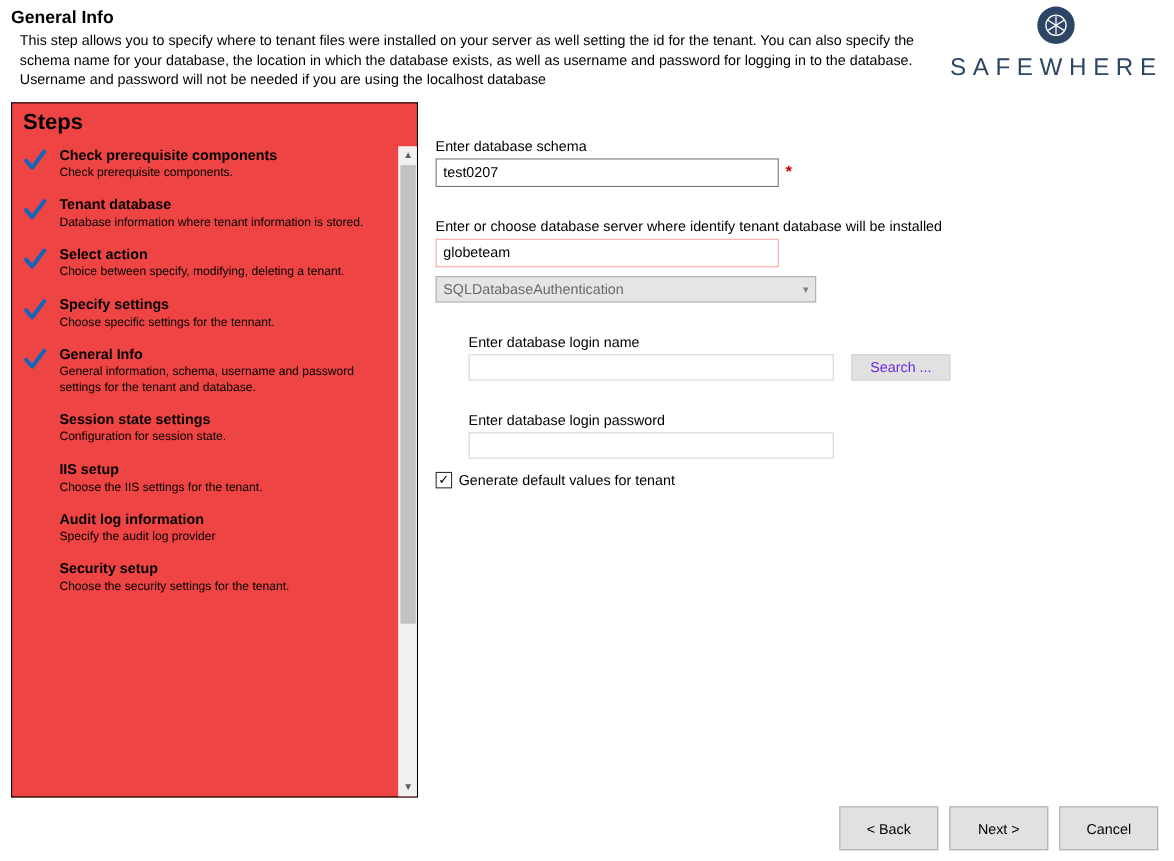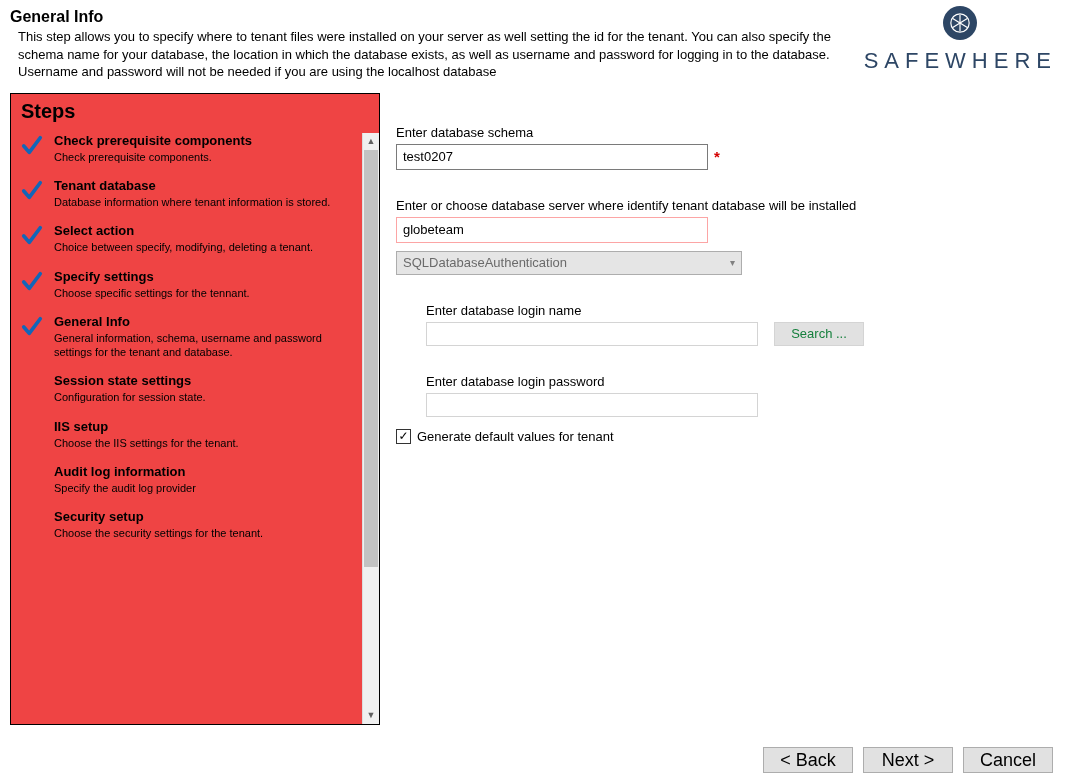--- a/index.html
+++ b/index.html
@@ -112,41 +112,41 @@
   .dropdown-arrow { font-size:10px; color:#808080;}
   .indent-block { margin-left: 30px; margin-top:4px;}
   .small-input {
     width: 332px; height:24px;
     border:1px solid #d4d4d4;
     background:#fff;
     padding:2px 6px; font-family:inherit; font-size:13px;
   }
   .search-btn {
     width: 90px; height:24px;
-    background:#e1e1e1; color:#15803d;
+    background:#e1e1e1; color:#6d28d9;
     border:1px solid #d4d4d4;
     font-size:13px;
     cursor:default;
     margin-left:10px;
   }
   .check-row { display:flex; align-items:center; gap:6px; margin-top:12px;}
   .checkbox {
     width:15px; height:15px; border:1px solid #333; background:#fff;
     display:flex; align-items:center; justify-content:center;
     font-size:12px; line-height:1;
   }
   .footer {
     position:absolute; bottom:10px; right:14px;
     display:flex; gap:10px;
   }
   .foot-btn {
-    width:90px; height:26px;
+    width:90px; height:40px;
     background:#e1e1e1;
     border:1px solid #adadad;
-    font-size:18px;
+    font-size:13px;
     cursor:pointer;
   }
   .check-svg { width:22px; height:22px; }
 </style>
 </head>
 <body>
 
 <div class="header">
   <div class="header-text">
     <div class="header-title">General Info</div>

